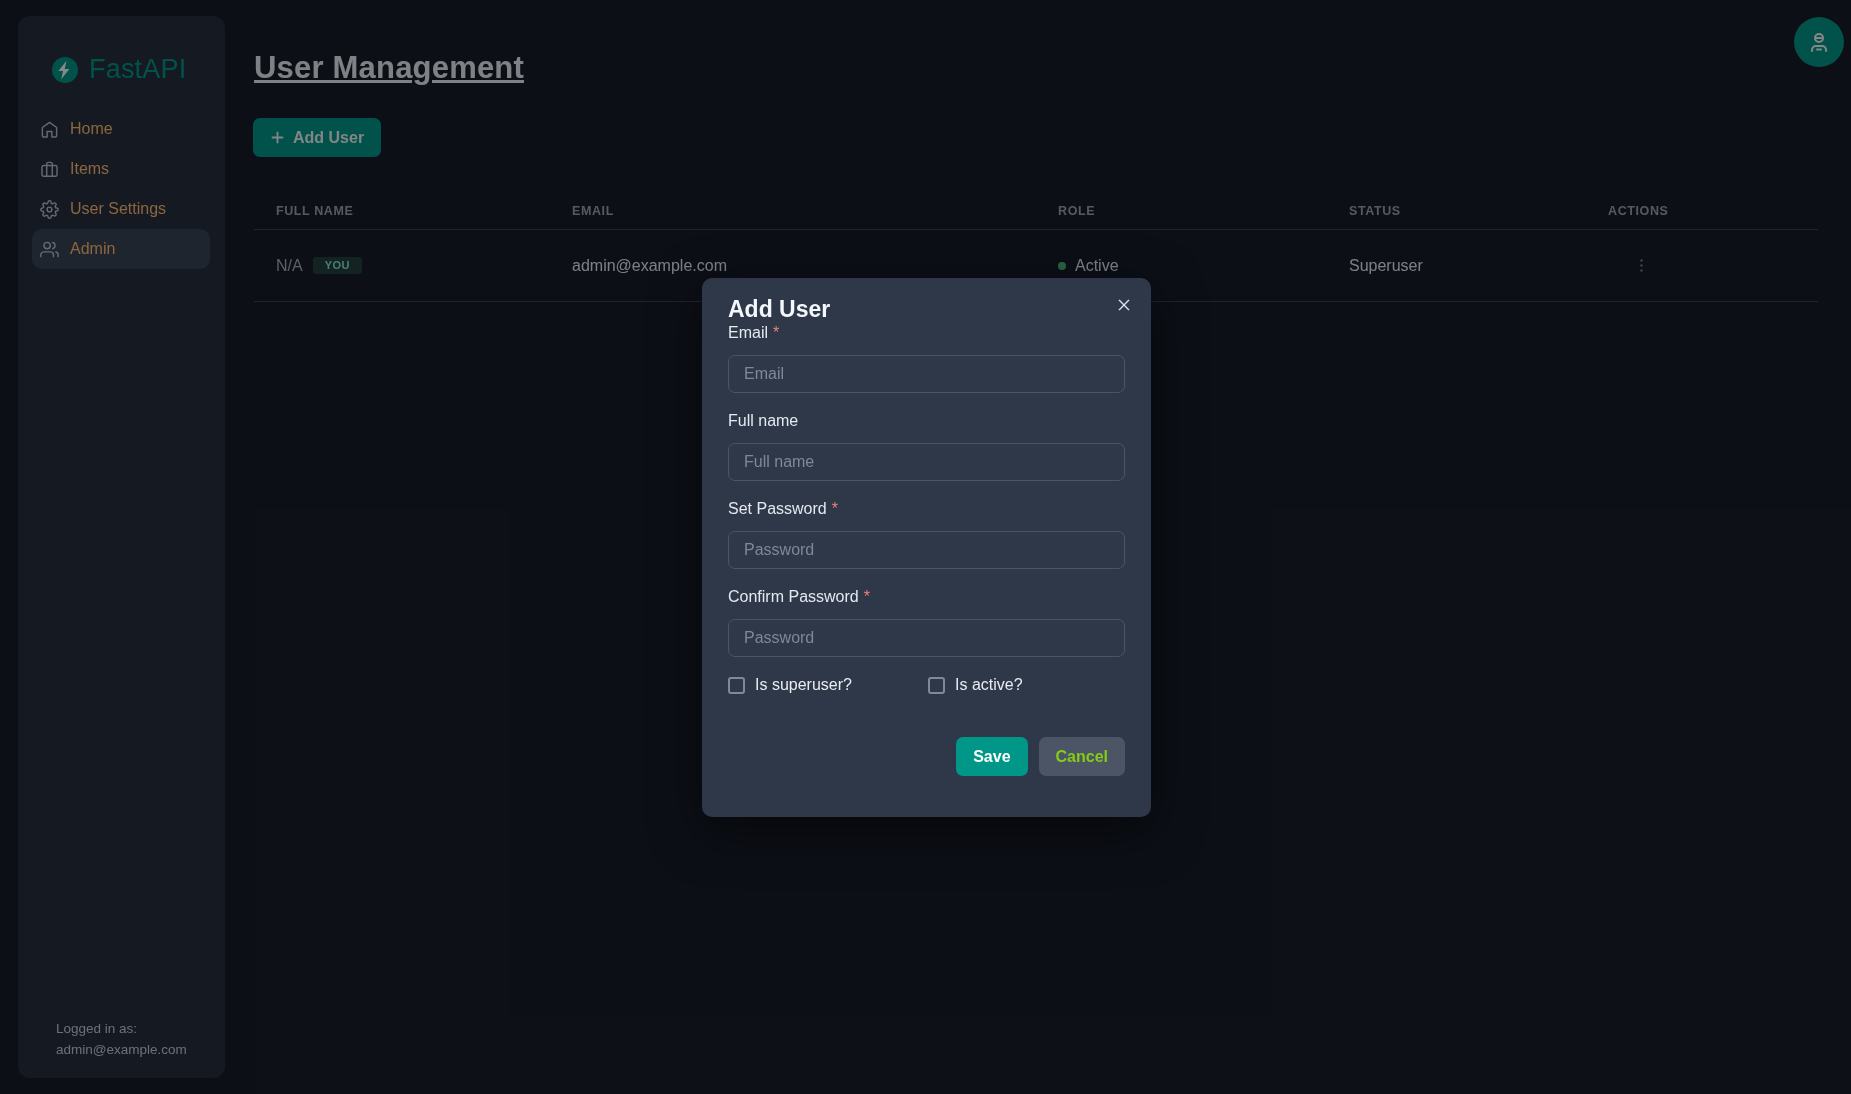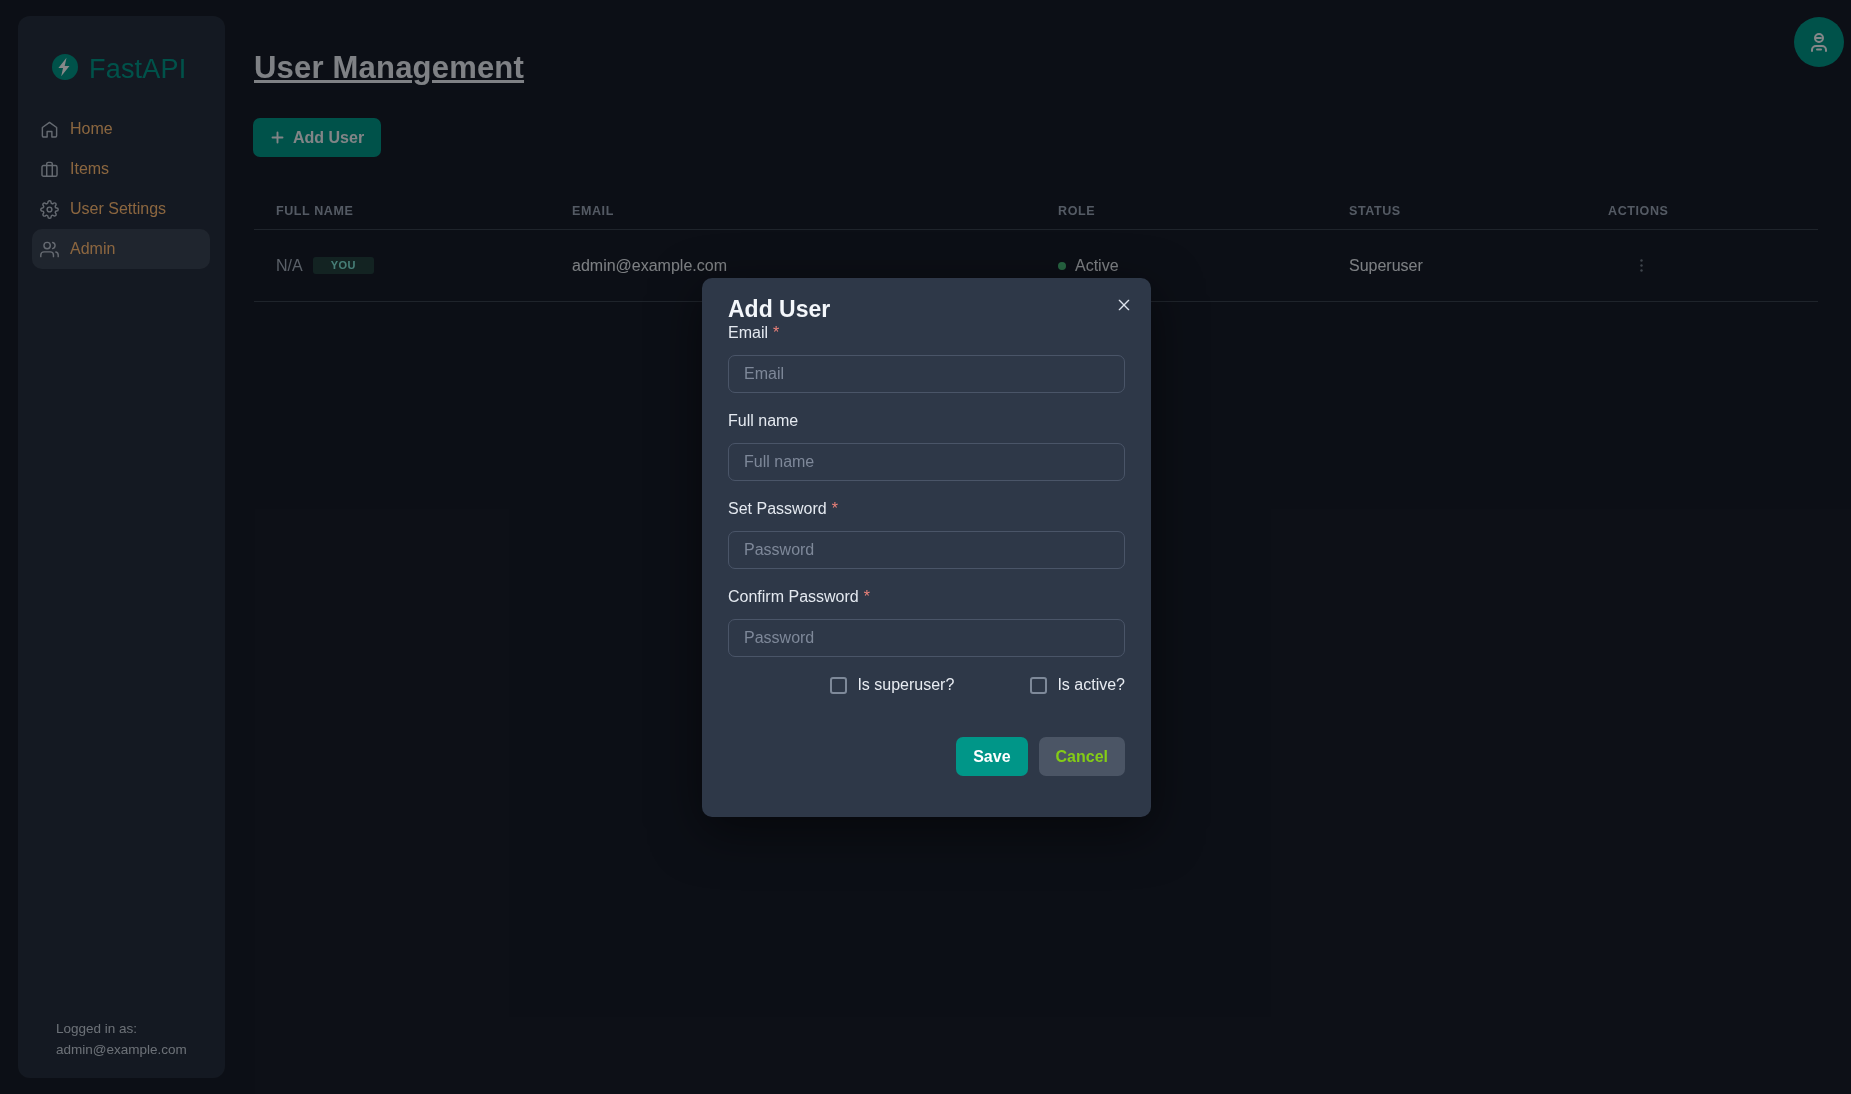--- a/index.html
+++ b/index.html
@@ -10,21 +10,21 @@
     font-family:"Liberation Sans","DejaVu Sans",sans-serif;
     overflow:hidden;
     color:#E4E9F0;
   }
 
   
   .sidebar {
     position:absolute; left:18px; top:16px; width:207px; height:1062px;
     background:#262f3e; border-radius:12px;
   }
-  .logo { display:flex; align-items:flex-start; gap:11px; padding:38px 0 0 34px; }
+  .logo { display:flex; align-items:center; gap:11px; padding:38px 0 0 34px; }
   .logo-mark { width:26px; height:26px; display:block; }
   .logo-text { font-size:27px; font-weight:500; color:#009688; letter-spacing:0.2px; }
   .nav { margin:24px 15px 0 14px; }
   .nav-item {
     display:flex; align-items:center; gap:11px;
     height:40px; padding:0 8px; border-radius:10px;
     color:#fdba74; font-size:16px; cursor:pointer;
   }
   .nav-item .nicon { width:19px; height:19px; display:flex; color:#B9C2CF; }
   .nav-item.active { background:#3a4454; }
@@ -55,21 +55,21 @@
   }
   .trow.head { height:38px; }
   .trow.body { height:72px; }
   .tcell { display:flex; align-items:center; padding-left:22px; }
   .head .tcell {
     font-size:12.5px; font-weight:700; letter-spacing:0.6px; color:#9AA5B6;
   }
   .body .tcell { font-size:16px; color:#E3E8EE; }
   .cell-muted { color:#A5AFBE; }
   .you-badge {
-    margin-left:10px; padding:2px 18px 3px; border-radius:3px;
+    margin-left:10px; padding:2px 12px 3px; border-radius:3px;
     background:#24413f; color:#81E6D9;
     font-size:11px; font-weight:700; letter-spacing:0.5px;
   }
   .status-dot { width:8px; height:8px; border-radius:50%; background:#48BB78; margin-right:9px; }
   .kebab-btn {
     background:none; border:none; cursor:pointer; padding:4px;
     margin-left:21px; color:#747E8C; display:flex;
   }
 
   .avatar-btn {
@@ -96,21 +96,21 @@
   .field:first-of-type { margin-top:24px; }
   .field-label { display:flex; gap:5px; font-size:16px; line-height:20px; color:#E4E9F0; }
   .req-mark { color:#ED827A; }
   .field input {
     margin-top:12px; width:100%; height:38px;
     background:transparent; border:1px solid #4A5568; border-radius:7px;
     padding:0 15px; font-size:16px; color:#E4E9F0; font-family:inherit;
     outline:none;
   }
   .field input::placeholder { color:#7E8899; }
-  .cb-row { display:flex; align-items:center; margin-top:12px; height:20px;justify-content:flex-end; }
+  .cb-row { display:flex; align-items:center; margin-top:12px; height:20px; }
   .cb-item { display:flex; align-items:center; cursor:pointer; }
   .cb-item:first-child { width:200px; }
   .cbox {
     width:17px; height:17px; border:2px solid #7E8999; border-radius:3px;
     margin-right:10px; flex:none;
   }
   .cb-label { font-size:16px; color:#E8ECF2; }
   .modal-footer { display:flex; justify-content:flex-end; gap:11px; margin-top:42px; }
   .btn {
     height:39px; border:none; border-radius:7px; padding:0 17px;

